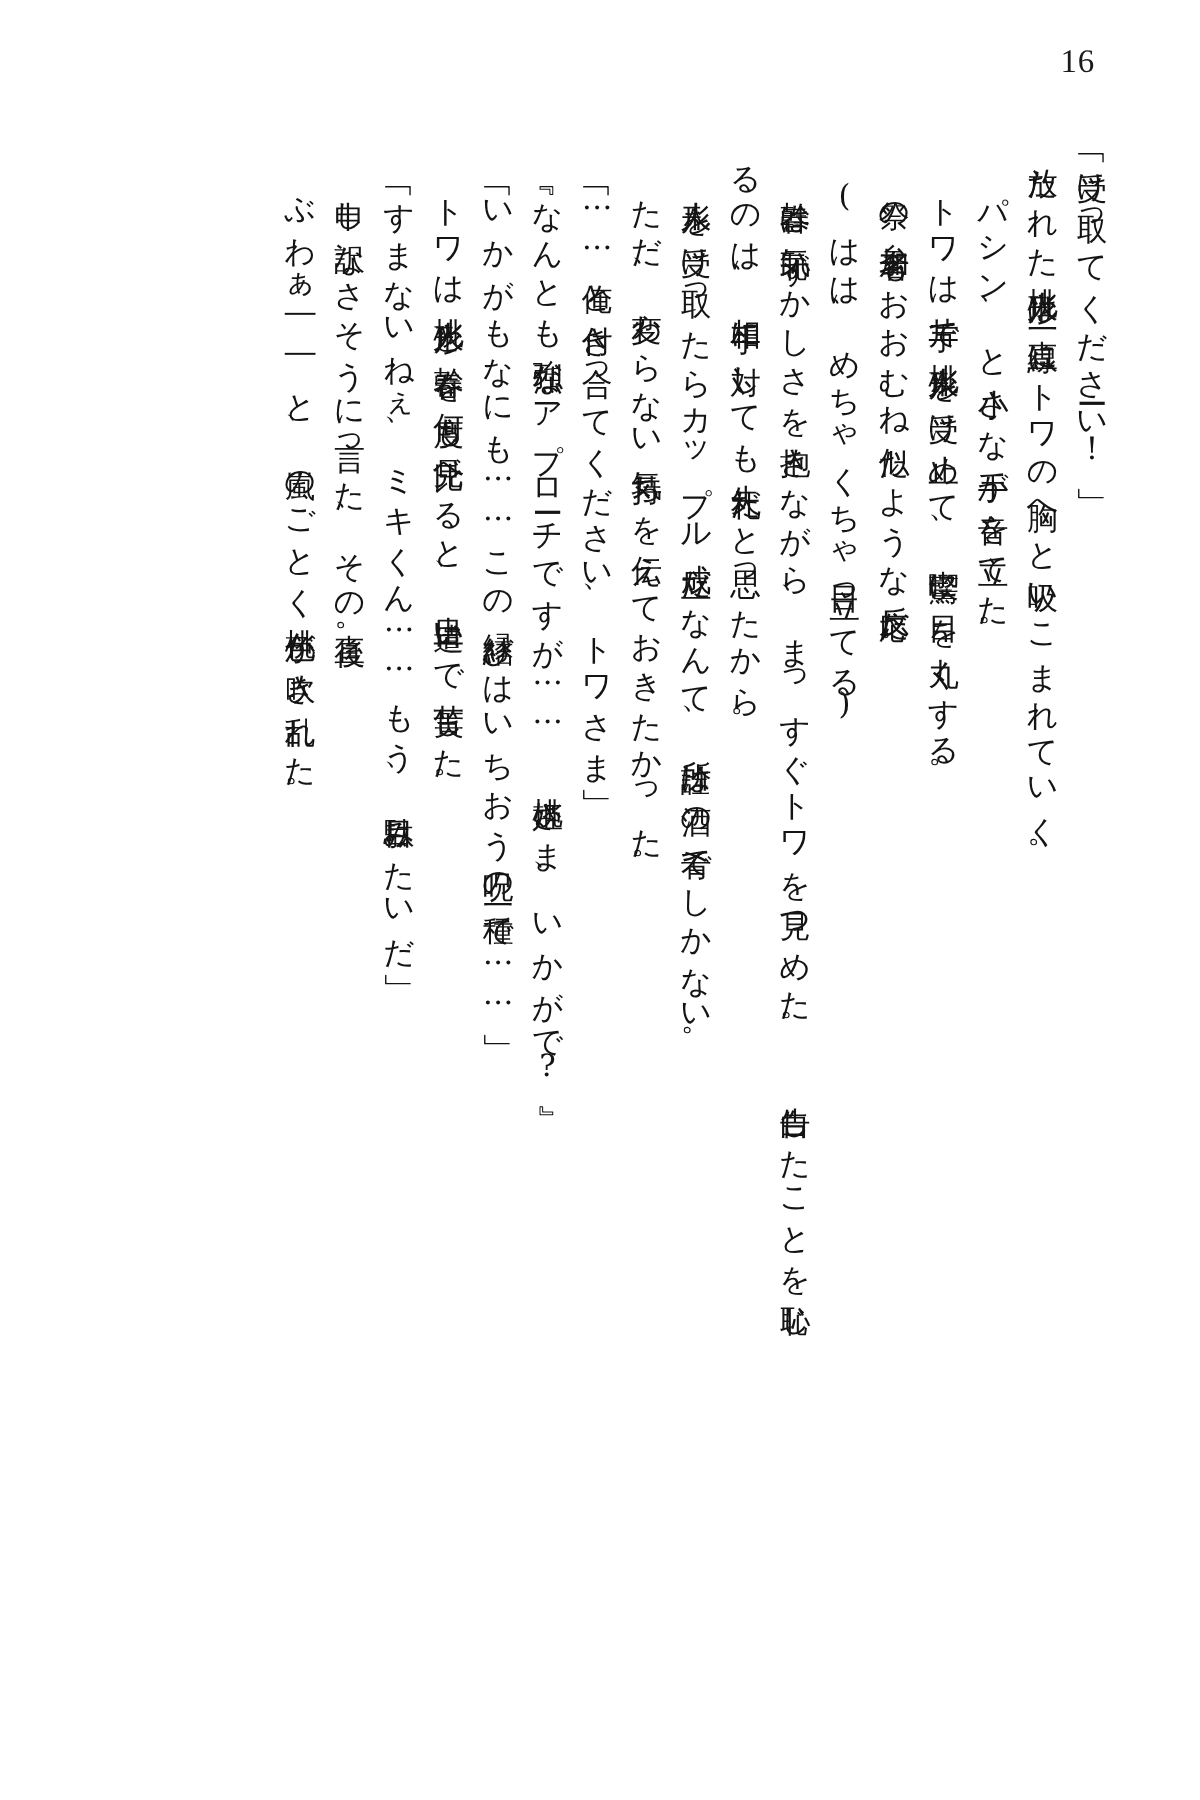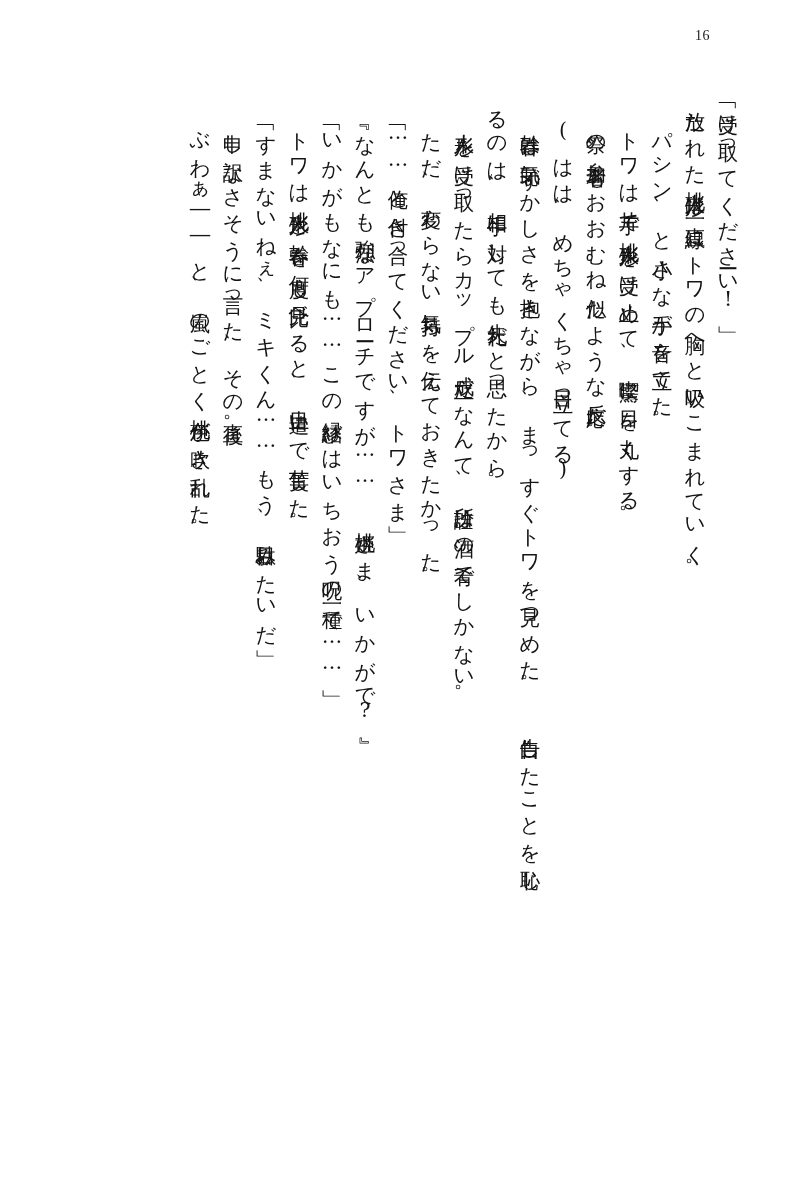--- a/index.html
+++ b/index.html
@@ -21,22 +21,22 @@
     left: 0; top: 0;
     width: 800px;
     height: 1200px;
     background: #ffffff;
   }
 
   
   .page-number {
     position: absolute;
     top: 28px;
-    right: 90px;
-    font-size: 14px;
+    right: 70px;
+    font-size: 22px;
     letter-spacing: 0.5px;
     color: #1a1a1a;
   }
 
   
   .text-block {
     position: absolute;
     top: 96px;
     right: 62px;
     left: 62px;

